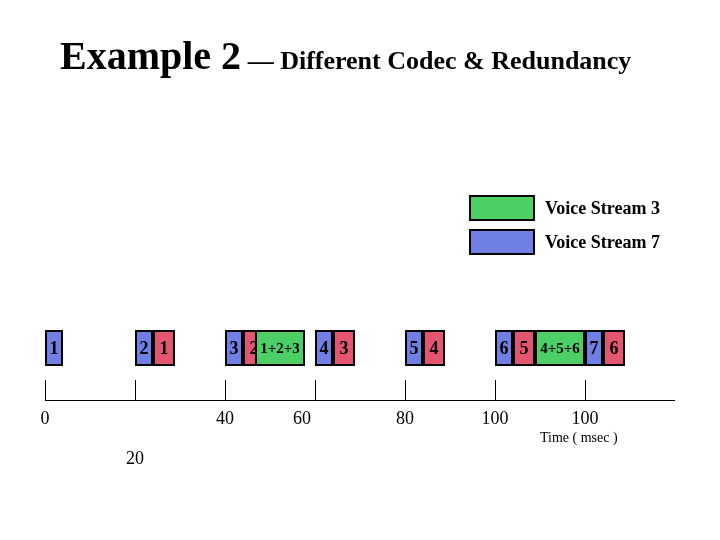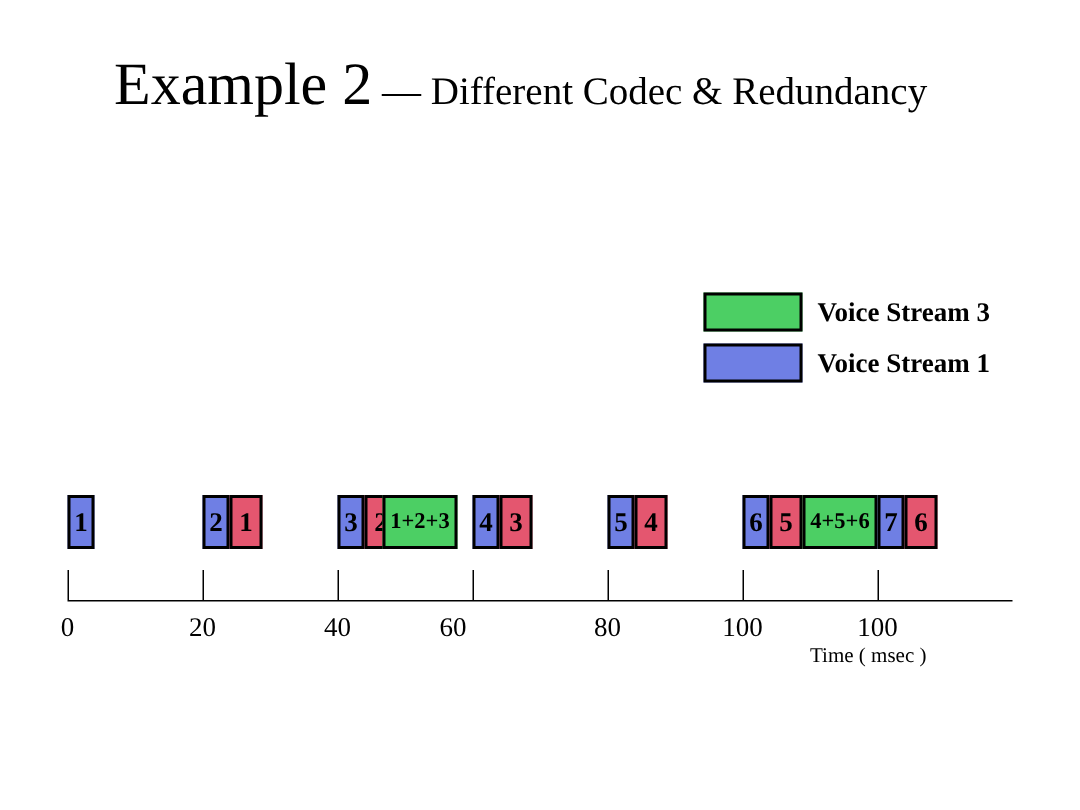--- a/index.html
+++ b/index.html
@@ -11,23 +11,24 @@
     font-family: "Times New Roman", Times, serif;
     color: #000;
   }
   .slide {
     position: relative;
     width: 720px;
     height: 540px;
   }
   .title {
     position: absolute;
-    left: 76px;
+    left: 60px;
     top: 32px;
     font-size: 40px;
+    font-weight: bold;
   }
   .title .sub {
     font-size: 26px;
   }
   
   .legend {
     position: absolute;
     right: 60px;
     top: 195px;
   }
@@ -124,21 +125,21 @@
     <span>Example 2</span><span class="sub"> — </span><span class="sub">Different Codec &amp; Redundancy</span>
   </div>
 
   <div class="legend">
     <div class="legend-row">
       <div class="swatch c-green"></div>
       <span class="legend-label">Voice Stream 3</span>
     </div>
     <div class="legend-row">
       <div class="swatch c-blue"></div>
-      <span class="legend-label">Voice Stream 1</span>
+      <span class="legend-label">Voice Stream 7</span>
     </div>
   </div>
 
   <div class="axis-area">
 
     <div class="boxes">
 
     <div class="pkt c-blue narrow" style="left: 25px;">1</div>
         <div class="pkt c-blue narrow" style="left: 115px;">2</div>
         <div class="pkt c-red mid" style="left: 133px;">1</div>
@@ -154,21 +155,21 @@
         <div class="pkt c-green wide" style="left: 515px; text-align: right;">4+5+6</div>
         <div class="pkt c-blue narrow" style="left: 565px;">7</div>
         <div class="pkt c-red mid" style="left: 583px;">6</div>
       </div>
 
     <div class="axis-line"></div>
 
   <div class="tick" style="left: 25px;"></div>
       <div class="tick-label" style="left: 25px;">0</div>
       <div class="tick" style="left: 115px;"></div>
-      <div class="tick-label" style="left: 115px;">20</div>
+      <div class="tick-label" style="left: 115px; margin-top: 40px;">20</div>
       <div class="tick" style="left: 205px;"></div>
       <div class="tick-label" style="left: 205px;">40</div>
       <div class="tick" style="left: 295px;"></div>
       <div class="tick-label" style="left: 282px;">60</div>
       <div class="tick" style="left: 385px;"></div>
       <div class="tick-label" style="left: 385px;">80</div>
       <div class="tick" style="left: 475px;"></div>
       <div class="tick-label" style="left: 475px;">100</div>
       <div class="tick" style="left: 565px;"></div>
       <div class="tick-label" style="left: 565px;">100</div>

